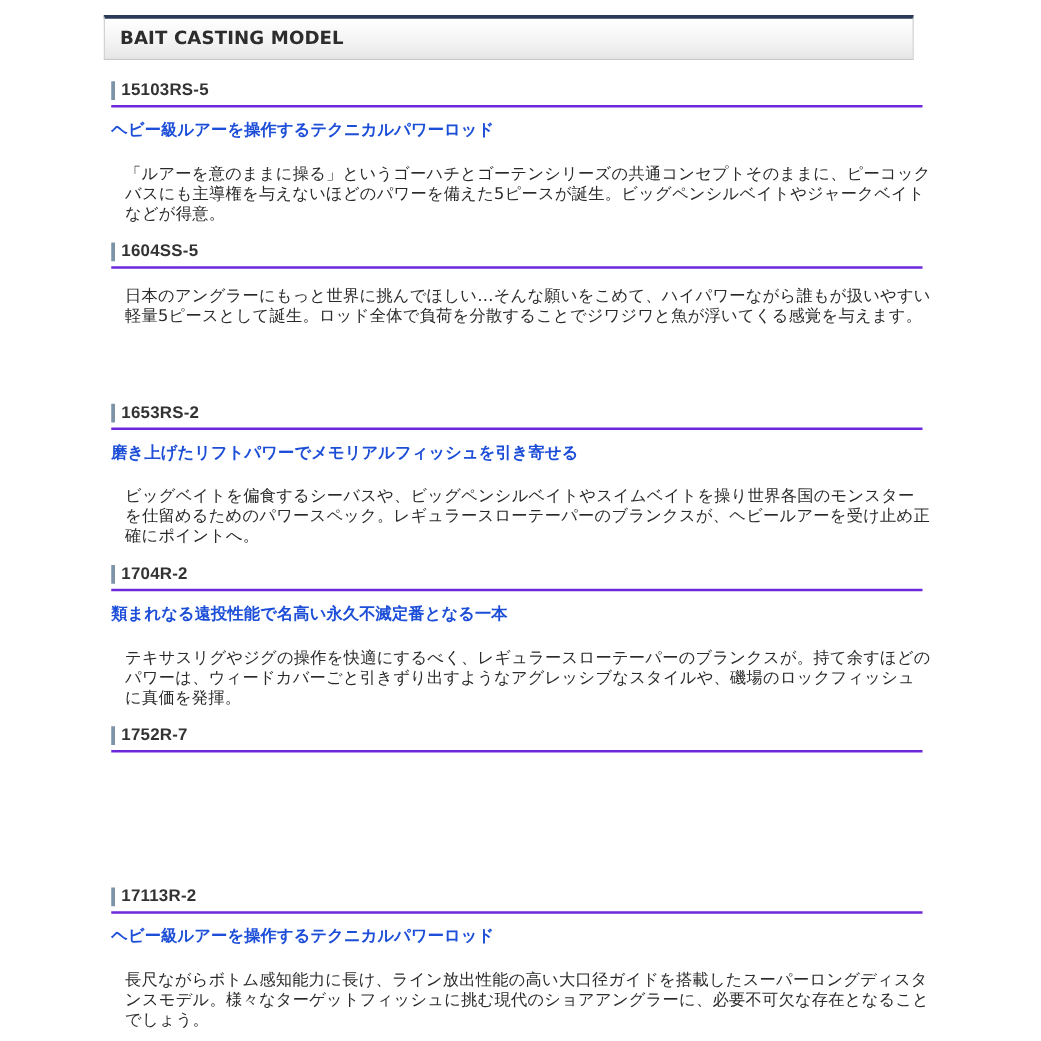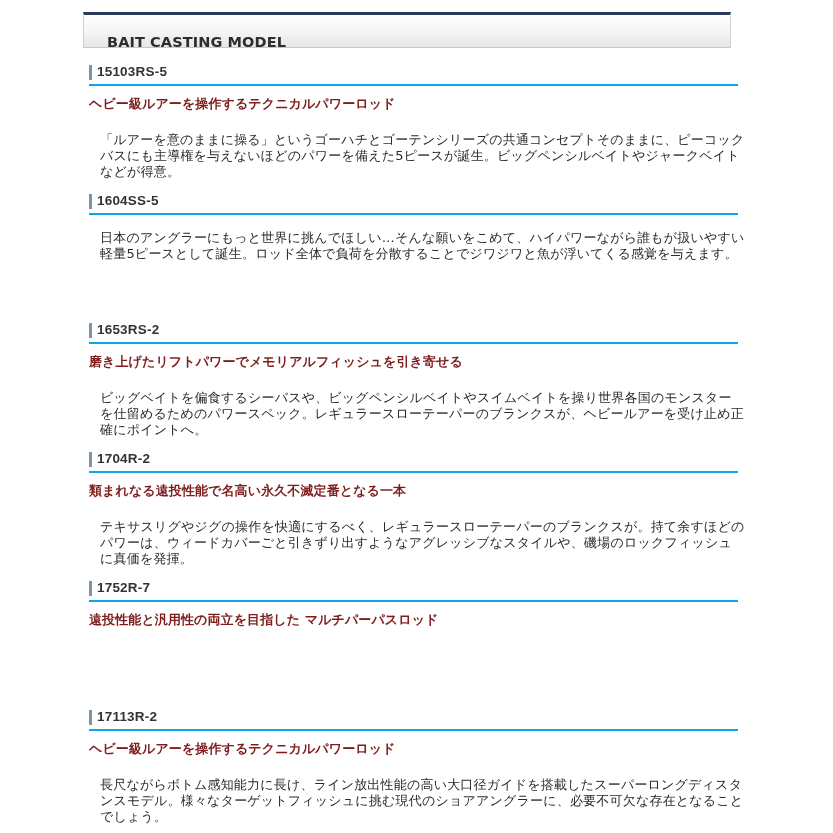--- a/index.html
+++ b/index.html
@@ -29,37 +29,37 @@
     }
     .page-title {
       position: absolute;
       left: 11px;
       top: 7px;
       font-family: "DejaVu Sans", sans-serif;
       font-weight: bold;
       font-size: 14.5px;
       color: #2d2d2d;
       letter-spacing: 0.1px;
-      margin: 12px;
+      margin: 1px;
     }
     .sections {
       position: absolute;
       left: 89px;
       top: 62px;
       width: 649px;
     }
     .section {
       position: relative;
       height: 129px;
     }
     .model-label {
       position: relative;
       height: 22px;
       padding-left: 7px;
-      border-bottom: 2px solid #0ea5e9;
+      border-bottom: 2px solid #6d28d9;
       box-sizing: content-box;
     }
     .model-bar {
       position: absolute;
       left: 0;
       top: 3px;
       width: 3px;
       height: 15px;
       background: #7d93a8;
     }
@@ -73,21 +73,21 @@
       color: #333333;
       letter-spacing: 0.2px;
     }
     .subtitle {
       margin: 0;
       padding-top: 9px;
       height: 22px;
       font-family: "DejaVu Sans", sans-serif;
       font-weight: bold;
       font-size: 13px;
-      color: #7f1d1d;
+      color: #1d4ed8;
       letter-spacing: 0.1px;
       white-space: nowrap;
     }
     .body-text {
       margin: 11px;
       padding-top: 4px;
       width: 645px;
       font-family: "DejaVu Sans", sans-serif;
       font-size: 13px;
       line-height: 16px;
@@ -137,21 +137,20 @@
     </div>
     <h3 class="subtitle">類まれなる遠投性能で名高い永久不滅定番となる一本</h3>
     <p class="body-text">テキサスリグやジグの操作を快適にするべく、レギュラースローテーパーのブランクスが。持て余すほどのパワーは、ウィードカバーごと引きずり出すようなアグレッシブなスタイルや、磯場のロックフィッシュに真価を発揮。</p>
   </div>
 
   <div class="section">
     <div class="model-label">
       <span class="model-bar"></span>
       <span class="model-name">1752R-7</span>
     </div>
-    <h3 class="subtitle">遠投性能と汎用性の両立を目指した マルチパーパスロッド</h3>
   </div>
 
   <div class="section">
     <div class="model-label">
       <span class="model-bar"></span>
       <span class="model-name">17113R-2</span>
     </div>
     <h3 class="subtitle">ヘビー級ルアーを操作するテクニカルパワーロッド</h3>
     <p class="body-text">長尺ながらボトム感知能力に長け、ライン放出性能の高い大口径ガイドを搭載したスーパーロングディスタンスモデル。様々なターゲットフィッシュに挑む現代のショアアングラーに、必要不可欠な存在となることでしょう。</p>
   </div>

